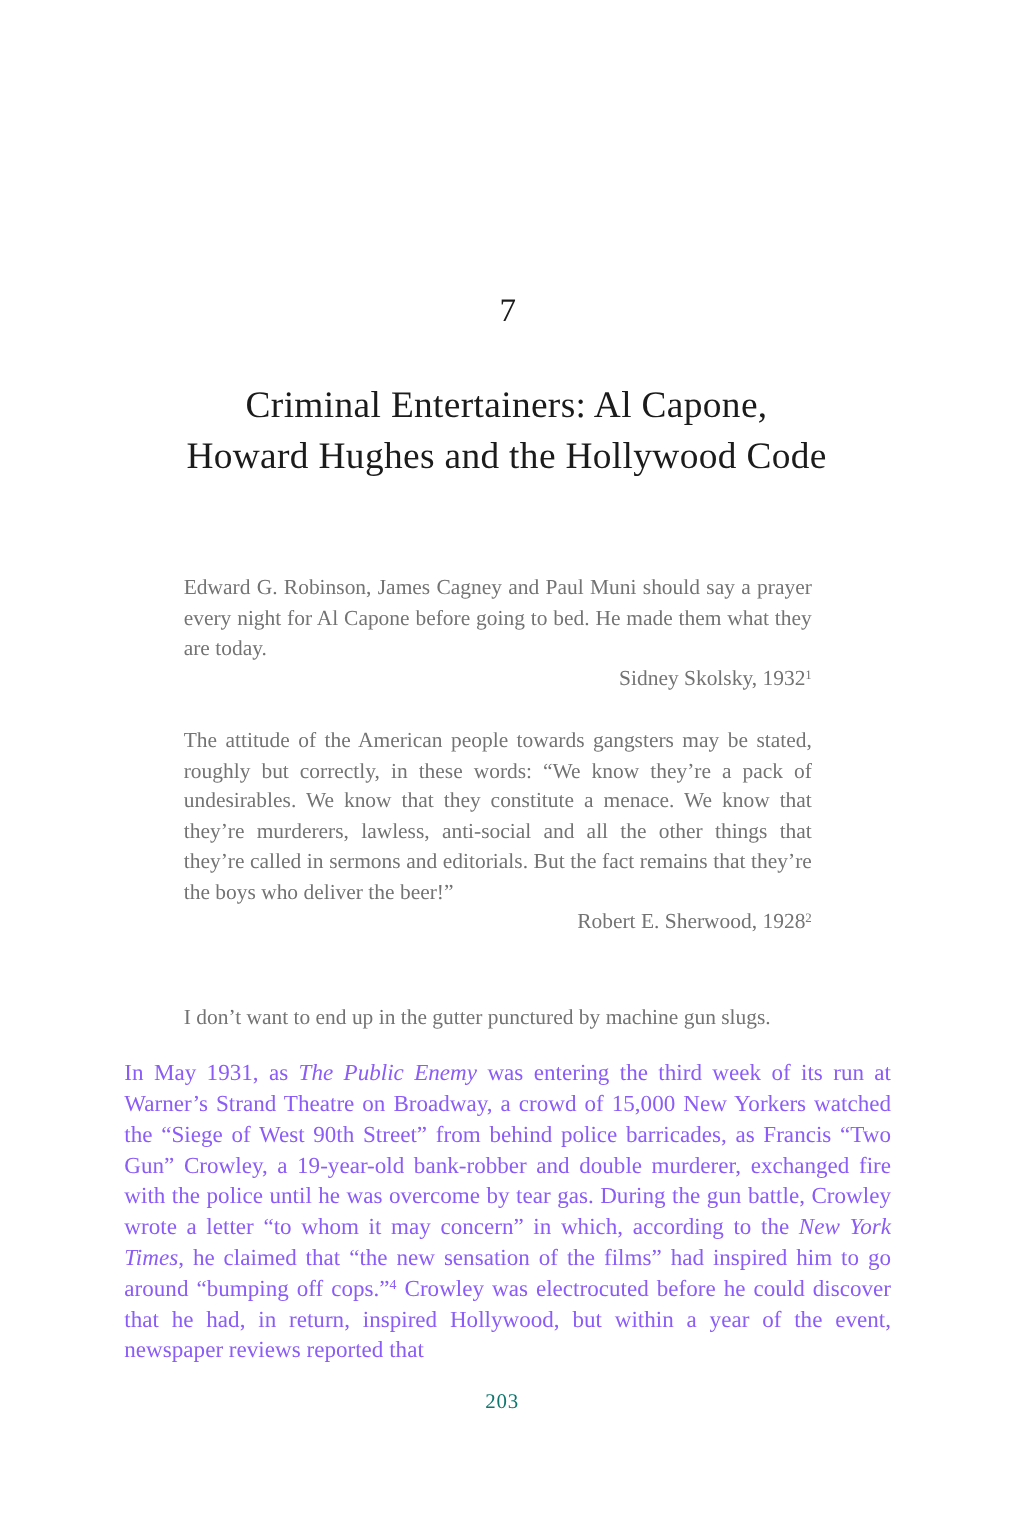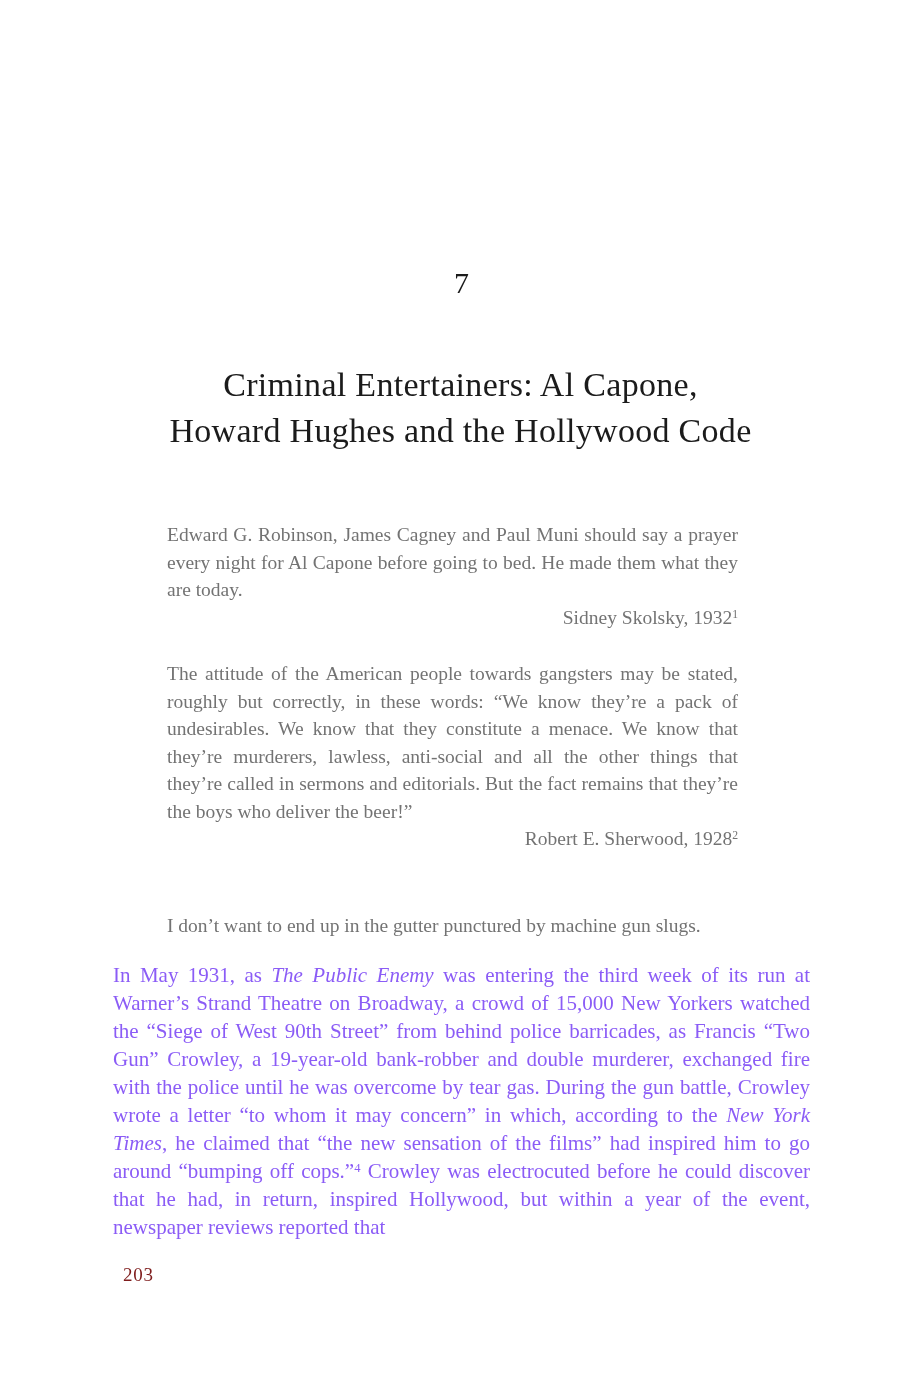--- a/index.html
+++ b/index.html
@@ -26,21 +26,21 @@
     left: 113px;
     width: 697px;
     text-align: center;
     font-size: 30px;
     font-weight: 400;
     color: #1b1b1b;
   }
 
   .chapter-title {
     position: absolute;
-    top: 362px;
+    top: 346px;
     left: 0;
     width: 921px;
     text-align: center;
     font-size: 34px;
     line-height: 46px;
     font-weight: 400;
     letter-spacing: 0.3px;
     color: #1b1b1b;
   }
   .chapter-title .title-line { display: block; }
@@ -73,26 +73,26 @@
     width: 697px;
     font-size: 21px;
     line-height: 28px;
     text-align: justify;
     color: #8b5cf6;
   }
 
   .page-number {
     position: absolute;
     top: 1264px;
-    left: 123px;
+    left: 108px;
     width: 697px;
-    text-align: left;
+    text-align: center;
     font-size: 19px;
     letter-spacing: 0.8px;
-    color: #7f1d1d;
+    color: #0f766e;
   }
 
   .italic { font-style: italic; }
 
   .sup {
     font-size: 0.6em;
     position: relative;
     top: -0.5em;
     line-height: 0;
   }

